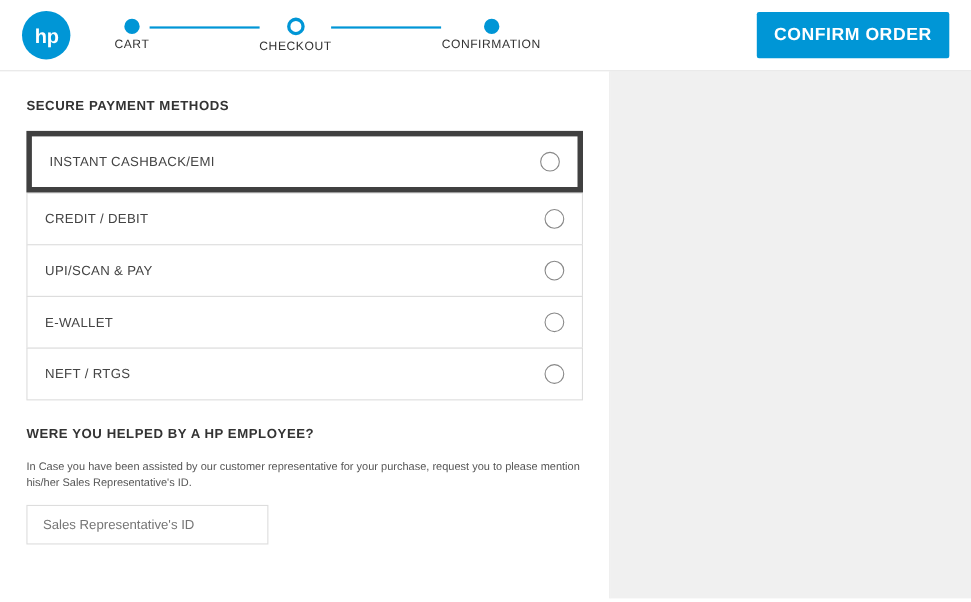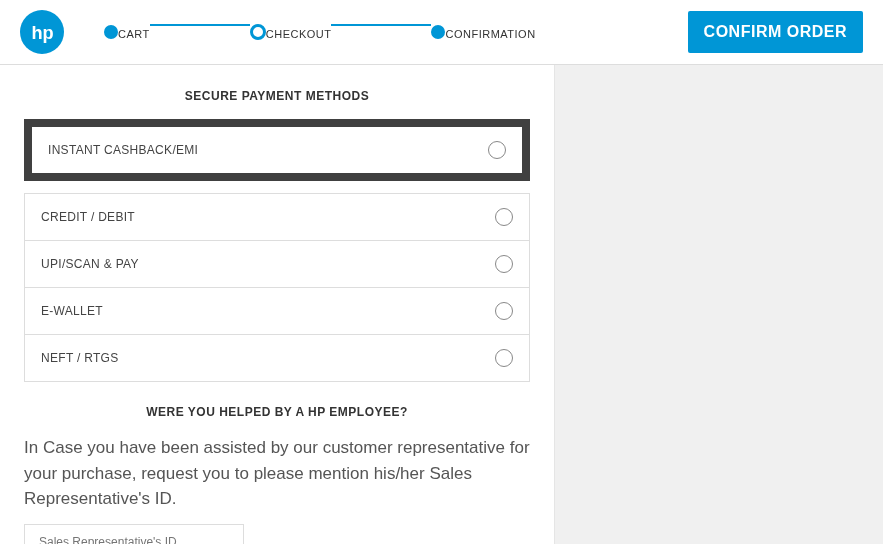--- a/index.html
+++ b/index.html
@@ -37,21 +37,21 @@
 
     .stepper {
       display: flex;
       align-items: center;
       margin-left: 40px;
       flex: 1;
     }
 
     .step {
       display: flex;
-      flex-direction: row;
+      flex-direction: column;
       align-items: center;
       position: relative;
     }
 
     .step-dot {
       width: 14px;
       height: 14px;
       border-radius: 50%;
       background: #0096d6;
       border: 2px solid #0096d6;
@@ -111,21 +111,20 @@
       background: #f0f0f0;
     }
 
     .section-title {
       font-size: 12px;
       font-weight: bold;
       color: #333;
       letter-spacing: 0.5px;
       margin-bottom: 16px;
       text-transform: uppercase;
-      text-align: center;
     }
 
     
     .payment-options {
       display: flex;
       flex-direction: column;
       gap: 0;
       margin-bottom: 24px;
     }
 
@@ -134,22 +133,22 @@
       align-items: center;
       justify-content: space-between;
       padding: 14px 16px;
       border: 1px solid #ddd;
       margin-bottom: -1px;
       cursor: pointer;
       background: #fff;
     }
 
     .payment-option.selected {
-      border: 8px solid #404040;
-      margin-bottom: 12px;
+      border: 5px solid #404040;
+      margin-bottom: 0;
       z-index: 1;
       position: relative;
     }
 
     .payment-option-label {
       font-size: 12px;
       color: #444;
       letter-spacing: 0.3px;
     }
 
@@ -161,21 +160,21 @@
       background: #fff;
       flex-shrink: 0;
     }
 
     
     .employee-section {
       margin-top: 8px;
     }
 
     .employee-desc {
-      font-size: 17px;
+      font-size: 10px;
       color: #555;
       line-height: 1.5;
       margin-top: 8px;
       margin-bottom: 12px;
     }
 
     .sales-rep-input {
       border: 1px solid #ddd;
       padding: 10px 14px;
       font-size: 12px;

